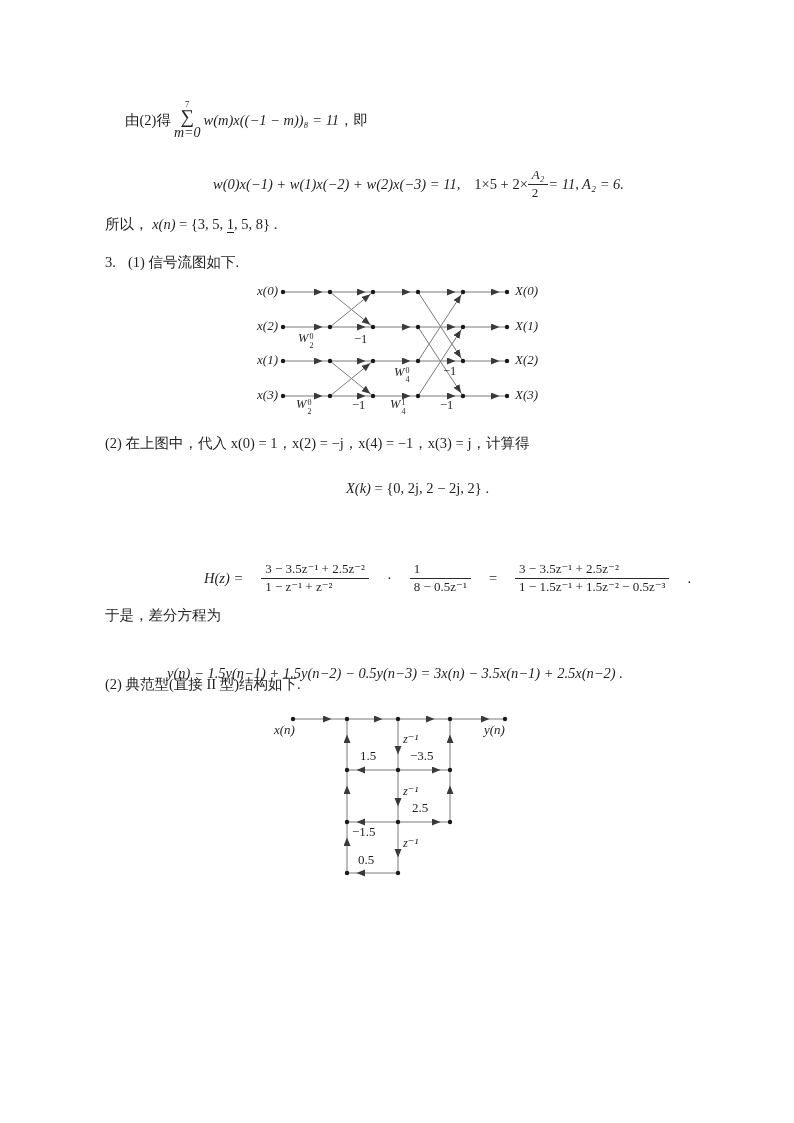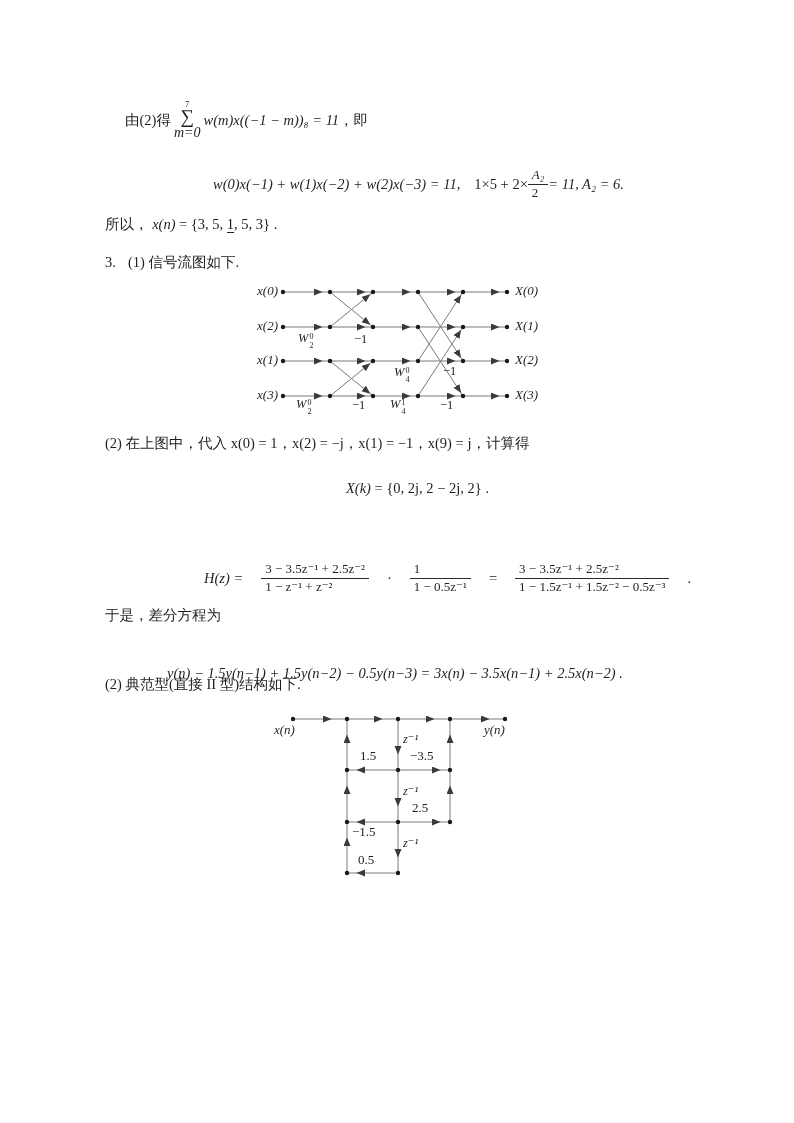--- a/index.html
+++ b/index.html
@@ -53,21 +53,21 @@
     <span>1×5 + 2×</span>
     <span class="frac">
       <span class="num it">A₂</span>
       <span class="den">2</span>
     </span>
     <span class="it">= 11,  A₂ = 6.</span>
   </div>
 
   <div class="line" style="left:105px;top:215px;">
     <span>所以，</span>
-    <span class="it">x(n)</span><span> = {3, 5, </span><span class="ul">1</span><span>, 5, 3} .</span>
+    <span class="it">x(n)</span><span> = {3, 5, </span><span class="ul">1</span><span>, 5, 8} .</span>
   </div>
 
   <div class="line" style="left:105px;top:253px;">
     <span class="gap12">3.</span><span>(1) 信号流图如下.</span>
   </div>
 
   <div class="diagram" style="left:250px;top:278px;width:300px;height:150px;">
     <svg width="300" height="140" viewBox="0 0 300 140">
       <defs>
         <marker id="ae" markerUnits="userSpaceOnUse" markerWidth="30" markerHeight="10" refX="16" refY="3.5" orient="auto">
@@ -154,38 +154,38 @@
       <span class="wbase">W</span>
       <span class="wss">
           <span>1</span>
           <span>4</span>
         </span>
     </span>
     <span class="dlab small" style="left:190px;top:120px;">−1</span>
   </div>
 
   <div class="line" style="left:105px;top:434px;">
-    <span>(2) 在上图中，代入 x(0) = 1，x(2) = −j，x(1) = −1，x(9) = j，计算得</span>
+    <span>(2) 在上图中，代入 x(0) = 1，x(2) = −j，x(4) = −1，x(3) = j，计算得</span>
   </div>
 
   <div class="line" style="left:346px;top:479px;">
     <span class="it">X(k)</span><span> = {0, 2j, 2 − 2j, 2} .</span>
   </div>
 
 
   <div class="line flexline" style="left:204px;top:550px;height:56px;gap:18px;">
     <span class="it">H(z) =</span>
     <span class="frac">
       <span class="num">3 − 3.5z⁻¹ + 2.5z⁻²</span>
       <span class="den">1 − z⁻¹ + z⁻²</span>
     </span>
     <span>·</span>
     <span class="frac">
       <span class="num">1</span>
-      <span class="den">1 − 0.5z⁻¹</span>
+      <span class="den">8 − 0.5z⁻¹</span>
     </span>
     <span>=</span>
     <span class="frac">
       <span class="num">3 − 3.5z⁻¹ + 2.5z⁻²</span>
       <span class="den">1 − 1.5z⁻¹ + 1.5z⁻² − 0.5z⁻³</span>
     </span>
     <span>.</span>
   </div>
 
   <div class="line" style="left:105px;top:606px;">

